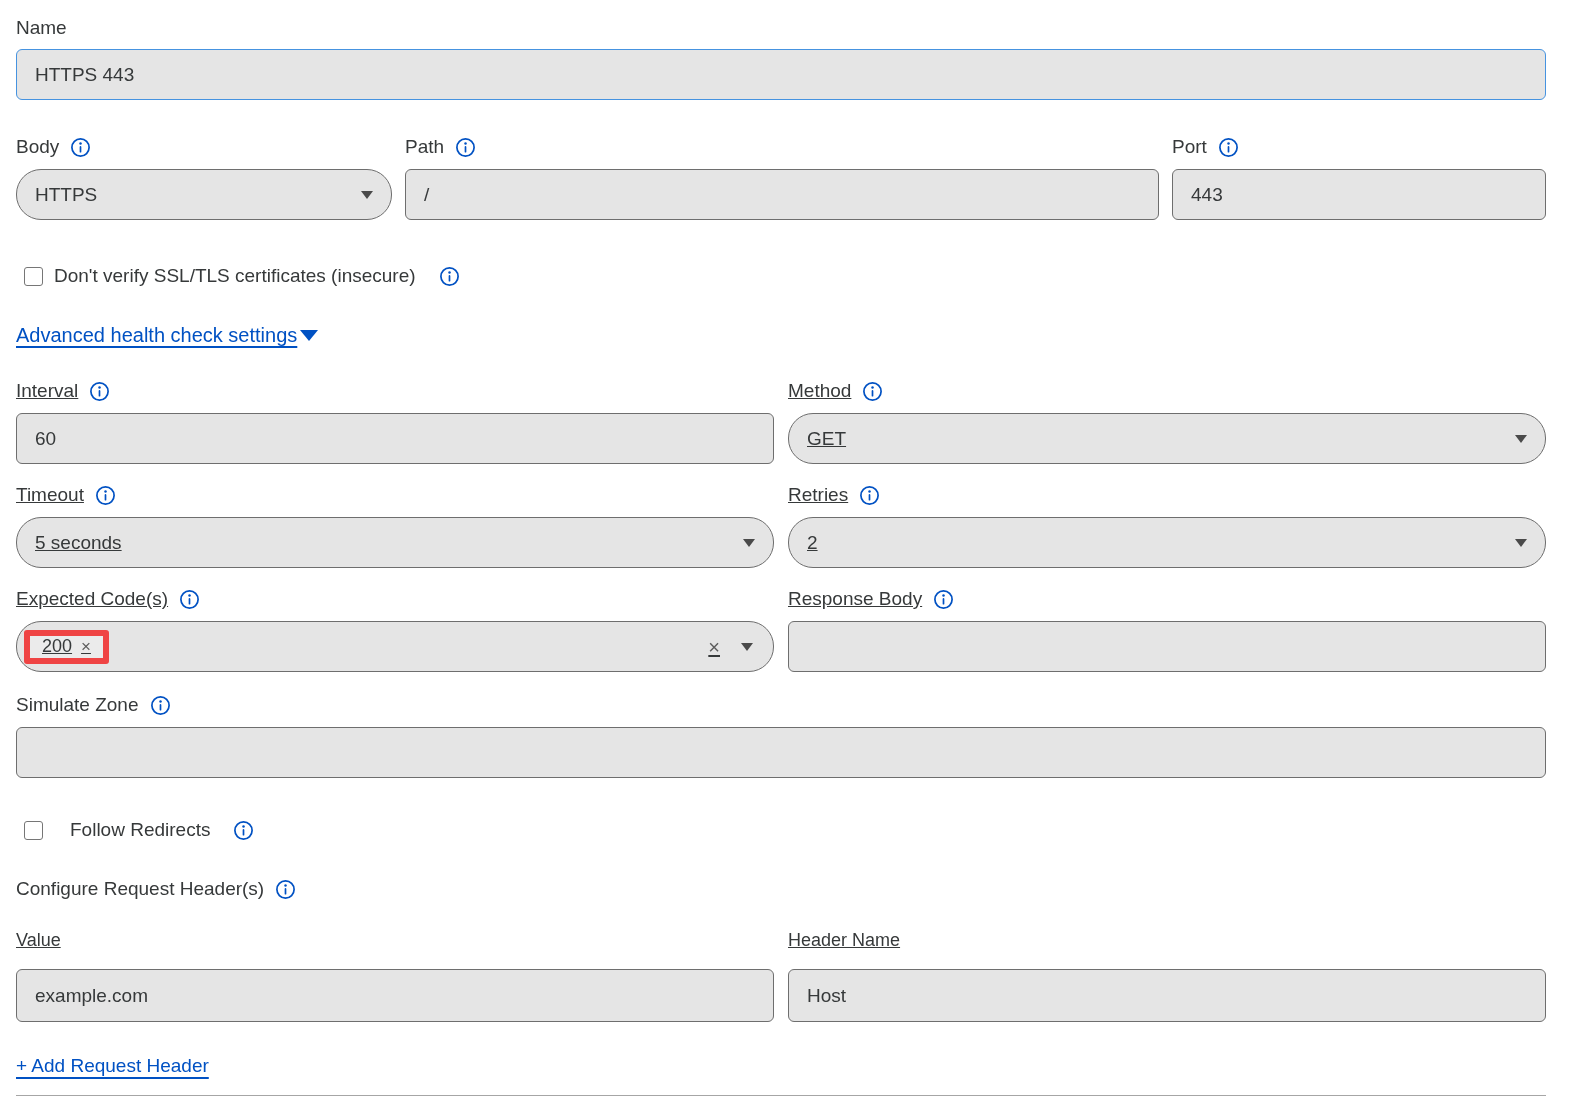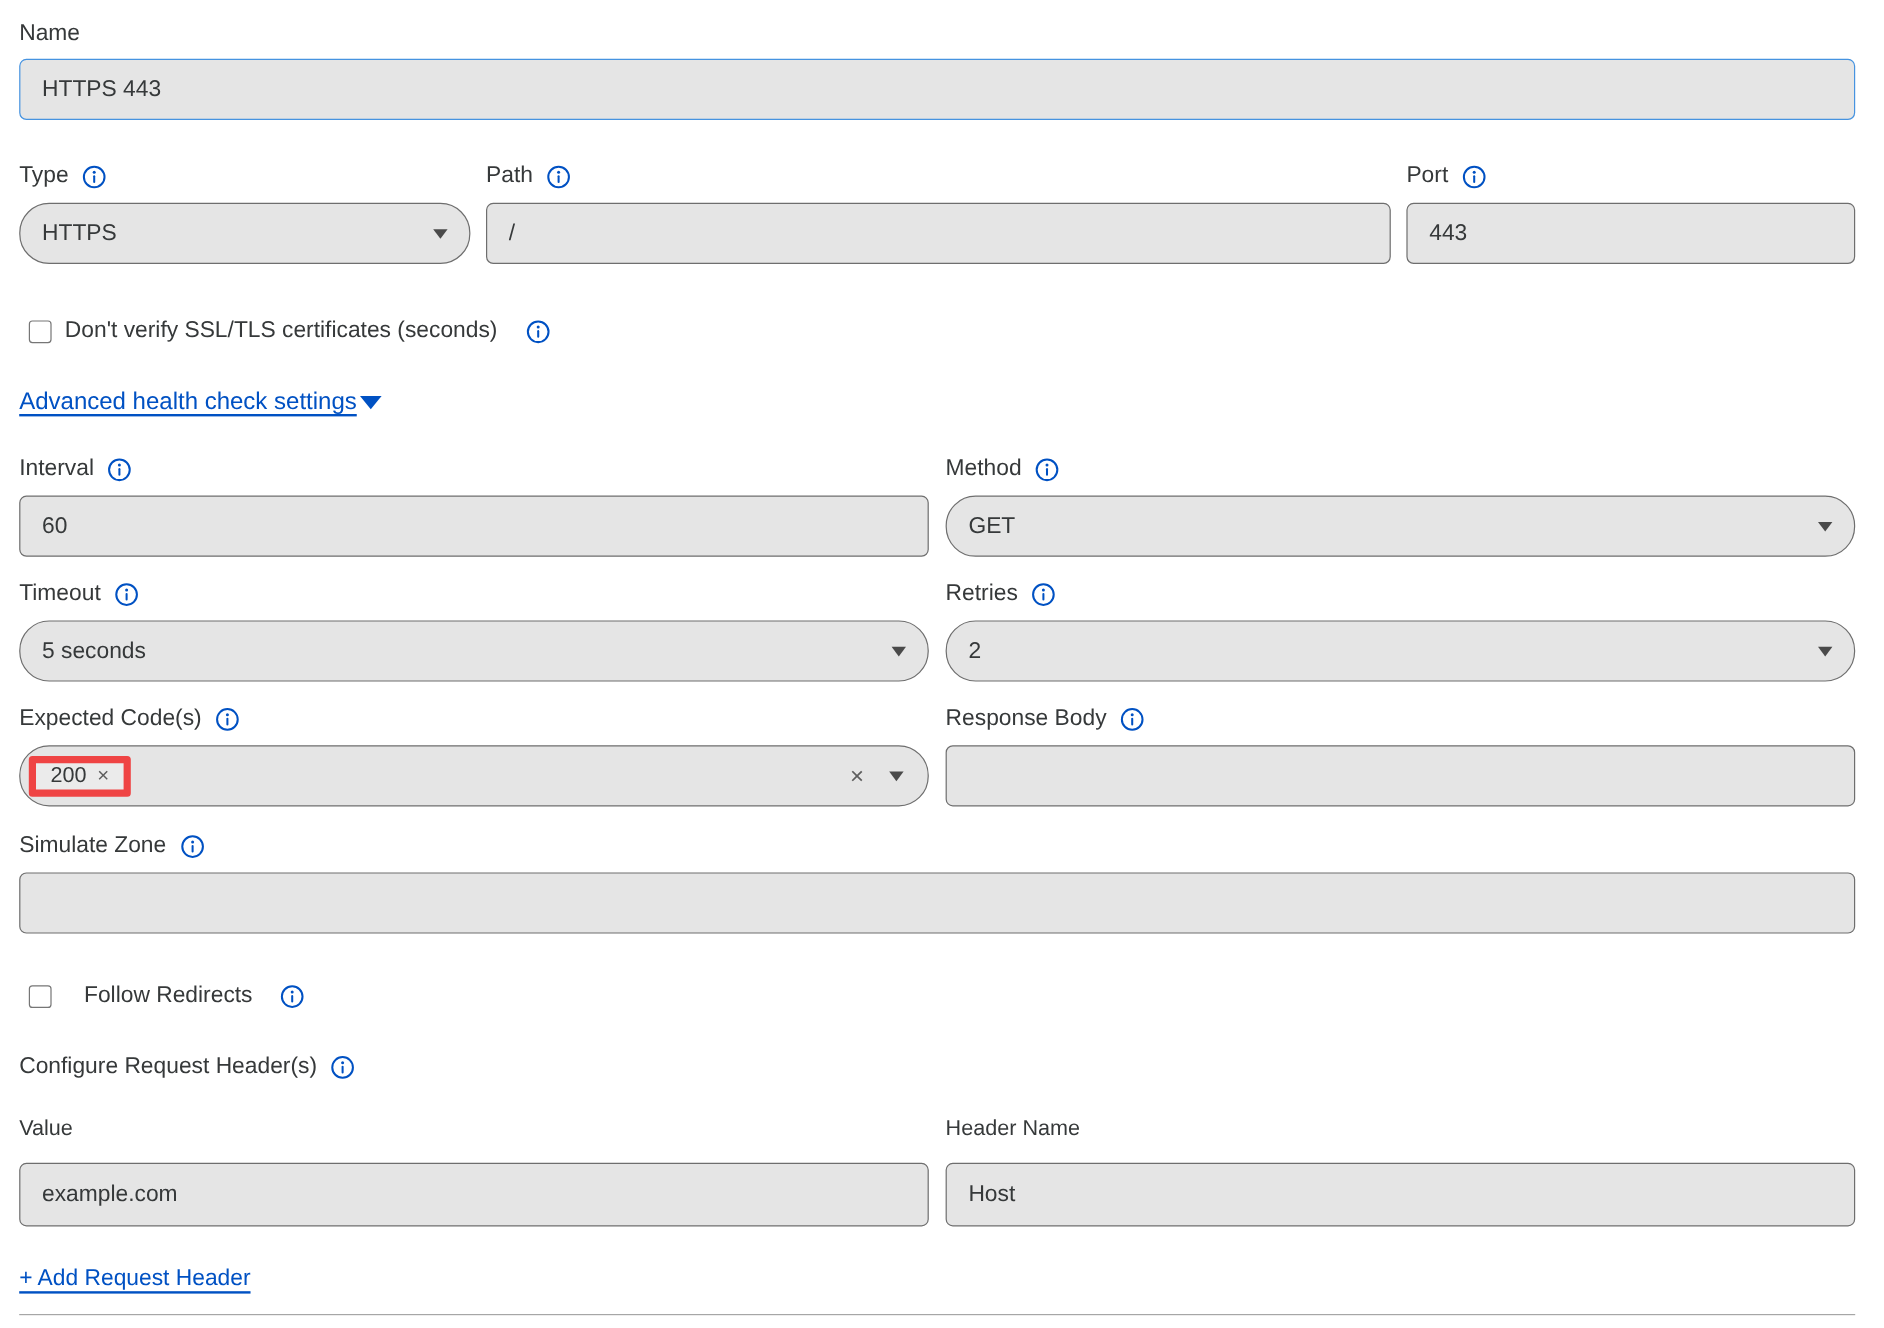--- a/index.html
+++ b/index.html
@@ -53,21 +53,21 @@
     display: inline-block;
     flex: 0 0 auto;
   }
 
   .row3 { display: flex; gap: 13px; margin-bottom: 45px; }
   .row3 .c1 { width: 376px; flex: 0 0 auto; }
   .row3 .c2 { flex: 1 1 auto; }
   .row3 .c3 { width: 374px; flex: 0 0 auto; }
 
   .row2 { display: flex; gap: 14px; }
-  .row2 > div { flex: 1 1 0; min-width: 0; }
+  .row2 > div { flex: 1 1 0; min-width: 0; text-decoration: underline; }
 
   .checkbox-row { display: flex; align-items: center; }
   .checkbox {
     width: 19px; height: 19px;
     border: 1.7px solid #767676;
     border-radius: 3px;
     background: #fff;
     flex: 0 0 auto;
     cursor: pointer;
   }
@@ -154,21 +154,21 @@
   
   <div class="label-row mb-name-label">
     <span class="label">Name</span>
   </div>
   <input class="input focused mb-name-input" value="HTTPS 443" style="">
 
   
   <div class="row3">
     <div class="c1">
       <div class="label-row">
-        <span class="label">Type</span>
+        <span class="label">Body</span>
         <svg class="info-icon" viewBox="0 0 21 21">
             <use href="#info-glyph"></use>
           </svg>
       </div>
       <div class="select">
         <span>HTTPS</span>
         <span class="caret-down"></span>
       </div>
     </div>
     <div class="c2">
@@ -187,21 +187,21 @@
             <use href="#info-glyph"></use>
           </svg>
       </div>
       <input class="input" value="443" style="">
     </div>
   </div>
 
   
   <div class="checkbox-row mb-ssl" style="padding-left:8px; gap:11px;">
     <span class="checkbox"></span>
-    <span class="cb-label">Don't verify SSL/TLS certificates (seconds)</span>
+    <span class="cb-label">Don't verify SSL/TLS certificates (insecure)</span>
     <svg class="info-icon" style="margin-left:12px" viewBox="0 0 21 21">
         <use href="#info-glyph"></use>
       </svg>
   </div>
 
   
   <div class="mb-advlink">
     <span class="link">
       <span>Advanced health check settings</span>
       <span class="link-caret"></span>

